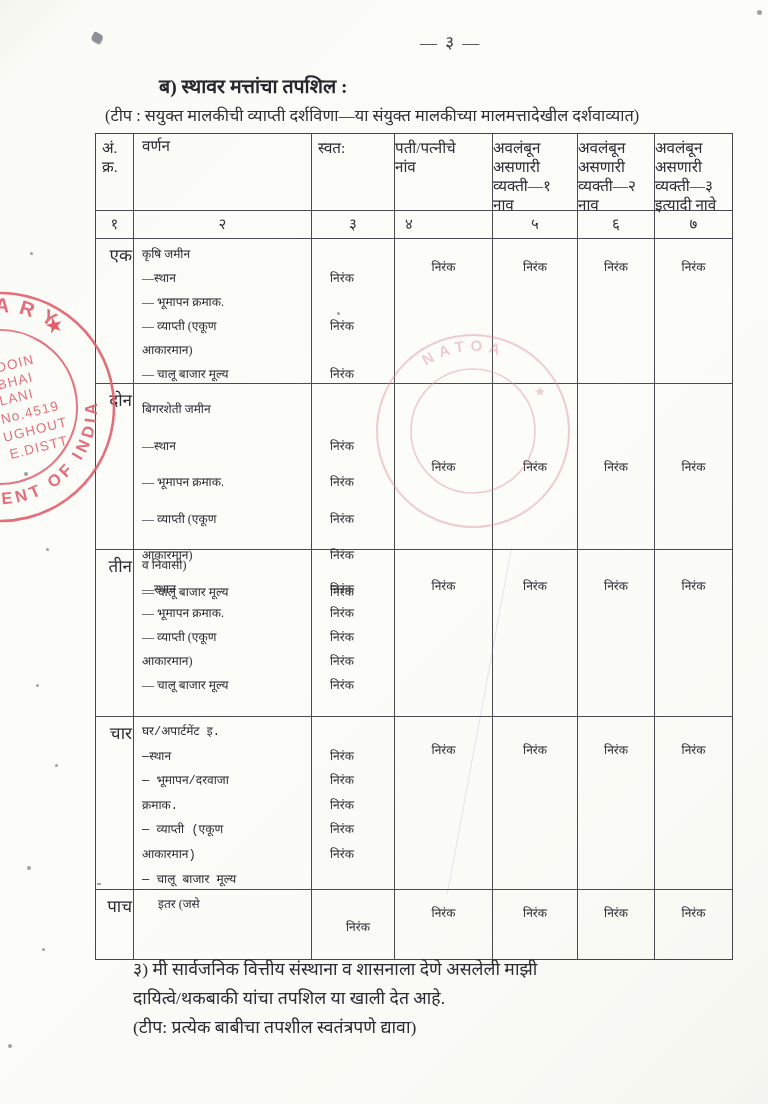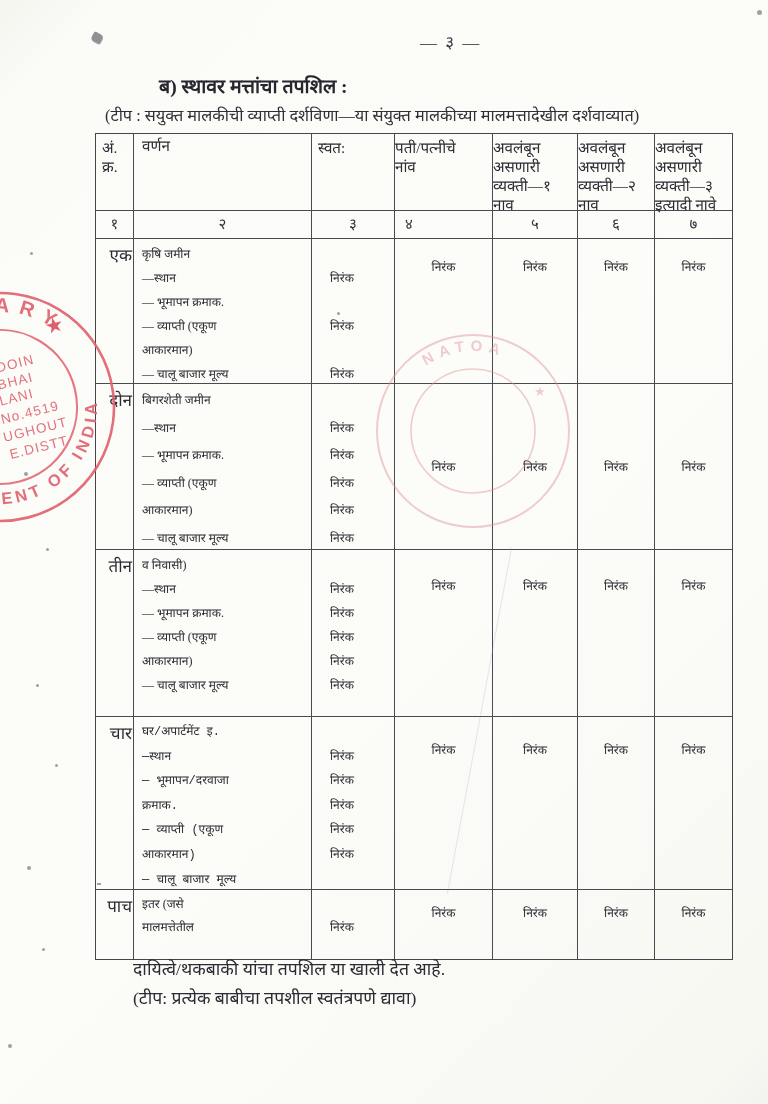--- a/index.html
+++ b/index.html
@@ -35,23 +35,23 @@
   .h-left{padding-left:6px;}
   .h-left2{padding-left:8px;font-family:Liberation Mono, monospace;}
   .h-center{text-align:left;}
   .numrow{font-size:15px; text-align:center; line-height:26px; color:#33333b;}
   .numrow.n-left{text-align:left; padding-left:10px;}
   .sr-cell{padding:4px 1px 0 5px; font-size:17px;text-align:right;}
   .desc-cell{padding:3px 0 0 8px; white-space:nowrap;}
   .self-cell{padding:3px 0 0 18px;}
   .nil-cell{text-align:center;}
   .lh24 .line{line-height:24px; height:24px;}
-  .lh27 .line{line-height:27.5px; height:27.5px;}
+  .lh27 .line{line-height:27.5px; height:27.5px;margin-top:9px;}
   .lh247 .line{line-height:24.6px; height:24.6px;font-family:Liberation Mono, monospace;}
-  .lh23 .line{line-height:22.5px; height:22.5px;}
+  .lh23 .line{line-height:22.5px; height:22.5px;margin-left:16px;}
   .pt-r0{padding-top:19px;}
   .pt-r1{padding-top:74px;}
   .pt-r2{padding-top:27px;}
   .pt-r3{padding-top:24px;}
   .pt-r4{padding-top:14px;}
 
   .footer{position:absolute; top:955px; left:133px; font-size:17.6px; line-height:29px; color:#2b2b33;}
 
   
   .notary{position:absolute; top:272px; left:-135px; width:270px; height:270px; z-index:5;}
@@ -201,34 +201,34 @@
         <div class="line">&nbsp;</div>
       </div>
     <div class="cell nil-cell pt-r3">निरंक</div>
     <div class="cell nil-cell pt-r3">निरंक</div>
     <div class="cell nil-cell pt-r3">निरंक</div>
     <div class="cell nil-cell pt-r3 cl">निरंक</div>
 
     <div class="cell sr-cell rl">पाच</div>
     <div class="cell desc-cell lh23 rl">
         <div class="line">इतर (जसे</div>
-        <div class="line">मालमत्तेतील</div>
       </div>
     <div class="cell self-cell lh23 rl">
         <div class="line">&nbsp;</div>
         <div class="line">निरंक</div>
         <div class="line">&nbsp;</div>
       </div>
     <div class="cell nil-cell pt-r4 rl">निरंक</div>
     <div class="cell nil-cell pt-r4 rl">निरंक</div>
     <div class="cell nil-cell pt-r4 rl">निरंक</div>
     <div class="cell nil-cell pt-r4 rl cl">निरंक</div>
   </div>
 
   <div class="footer">
+      <div class="line">३) मी सार्वजनिक वित्तीय संस्थाना व शासनाला देणे असलेली माझी</div>
       <div class="line">दायित्वे/थकबाकी यांचा तपशिल या खाली देत आहे.</div>
       <div class="line">(टीप: प्रत्येक बाबीचा तपशील स्वतंत्रपणे द्यावा)</div>
     </div>
 
   <svg class="ghost" viewBox="0 0 210 210">
     <g fill="none" stroke="#dd8a93" stroke-width="2">
       <circle cx="105" cy="105" r="96"></circle>
       <circle cx="105" cy="105" r="62" stroke-width="1.6"></circle>
     </g>
     <defs>

